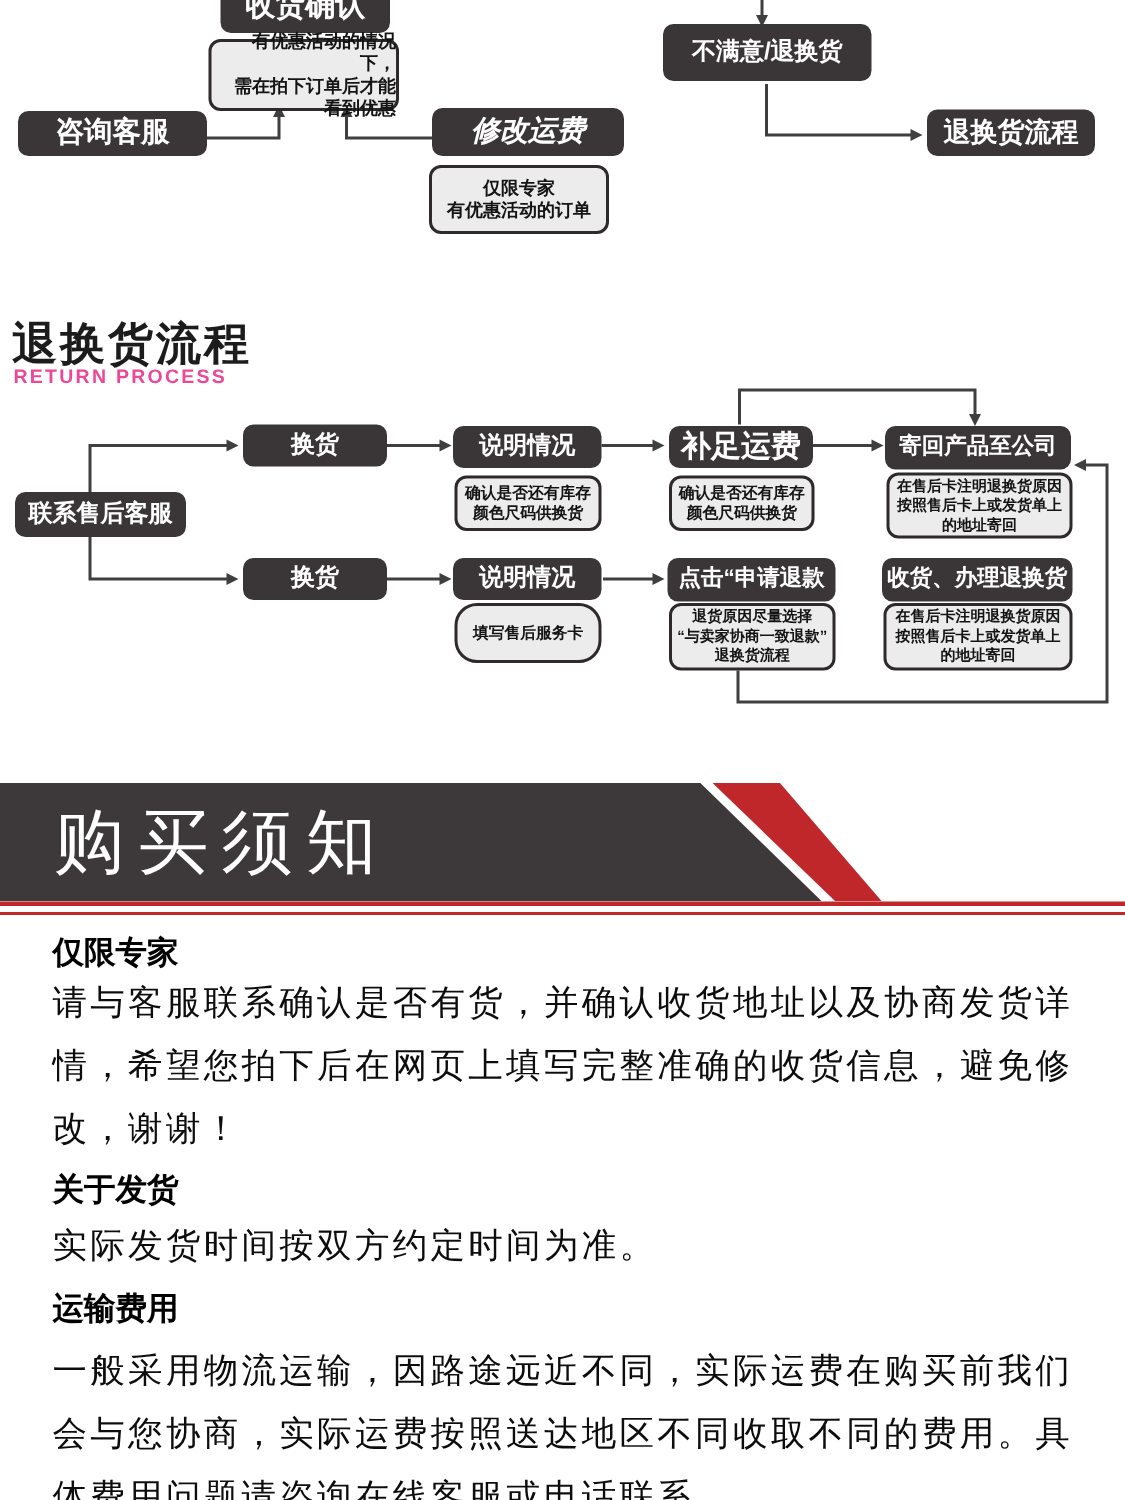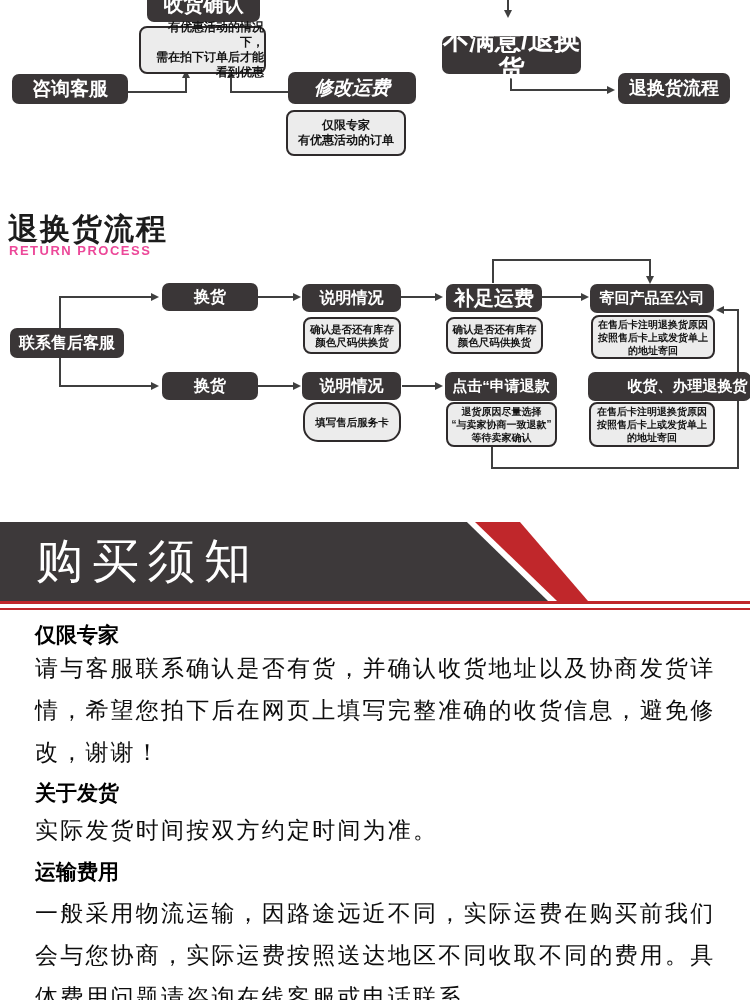--- a/index.html
+++ b/index.html
@@ -63,25 +63,25 @@
       <polygon points="301,386 293,382 293,390"></polygon>
       <polygon points="443,386 435,382 435,390"></polygon>
       <polygon points="716,310 724,306 724,314"></polygon>
     </g>
   </svg>
 
   <div class="dbox" style="left:147px;top:-14px;width:113px;height:36px;font-size:20px;">收货确认</div>
   <div class="nbox left" style="left:139px;top:26px;width:127px;height:48px;font-size:12px;line-height:15px;">有优惠活动的情况下，
 需在拍下订单后才能
 看到优惠</div>
-  <div class="dbox" style="left:12px;top:74px;width:116px;height:30px;font-size:19px;">咨询客服</div>
+  <div class="dbox" style="left:12px;top:74px;width:126px;height:30px;font-size:19px;">咨询客服</div>
   <div class="dbox" style="left:288px;top:72px;width:128px;height:32px;font-size:19px;font-style:italic;">修改运费</div>
   <div class="nbox" style="left:286px;top:110px;width:120px;height:46px;font-size:12px;line-height:15px;">仅限专家
 有优惠活动的订单</div>
-  <div class="dbox" style="left:442px;top:36px;width:139px;height:38px;font-size:26px;">不满意/退换货</div>
+  <div class="dbox" style="left:442px;top:16px;width:139px;height:38px;font-size:16px;">不满意/退换货</div>
   <div class="dbox" style="left:618px;top:73px;width:112px;height:31px;font-size:18px;">退换货流程</div>
 
   <div class="sec-title">退换货流程</div>
   <div class="sec-sub">RETURN PROCESS</div>
 
   <div class="dbox" style="left:10px;top:328px;width:114px;height:30px;font-size:16px;">联系售后客服</div>
 
   <div class="dbox" style="left:162px;top:283px;width:96px;height:28px;font-size:16px;">换货</div>
   <div class="dbox" style="left:302px;top:284px;width:99px;height:28px;font-size:16px;">说明情况</div>
   <div class="nbox" style="left:303px;top:317px;width:98px;height:37px;font-size:10.5px;line-height:13px;">确认是否还有库存
@@ -93,22 +93,22 @@
   <div class="nbox" style="left:591px;top:315px;width:124px;height:44px;font-size:10px;line-height:13px;">在售后卡注明退换货原因
 按照售后卡上或发货单上
 的地址寄回</div>
 
   <div class="dbox" style="left:162px;top:372px;width:96px;height:28px;font-size:16px;">换货</div>
   <div class="dbox" style="left:302px;top:372px;width:99px;height:28px;font-size:16px;">说明情况</div>
   <div class="nbox" style="left:303px;top:402px;width:98px;height:40px;font-size:10.5px;line-height:13px;border-radius:15px;">填写售后服务卡</div>
   <div class="dbox" style="left:445px;top:372px;width:112px;height:29px;font-size:15px;">点击“申请退款</div>
   <div class="nbox" style="left:446px;top:402px;width:111px;height:45px;font-size:10px;line-height:13px;">退货原因尽量选择
 “与卖家协商一致退款”
-等待卖家确认</div>
-  <div class="dbox" style="left:588px;top:372px;width:127px;height:29px;font-size:15px;padding-left:36px;">收货、办理退换货</div>
+退换货流程</div>
+  <div class="dbox" style="left:588px;top:372px;width:127px;height:29px;font-size:15px;">收货、办理退换货</div>
   <div class="nbox" style="left:589px;top:402px;width:126px;height:45px;font-size:10px;line-height:13px;">在售后卡注明退换货原因
 按照售后卡上或发货单上
 的地址寄回</div>
 
   <div class="banner-band"></div>
   <div class="banner-red"></div>
   <div class="banner-title">购买须知</div>
   <div class="redline" style="top:601px;height:3px;"></div>
   <div class="redline" style="top:608px;height:2px;"></div>
 

